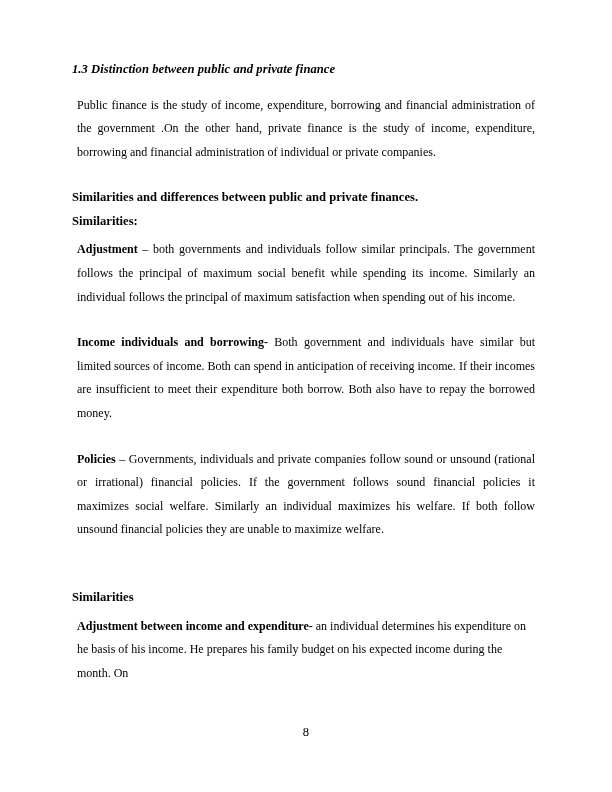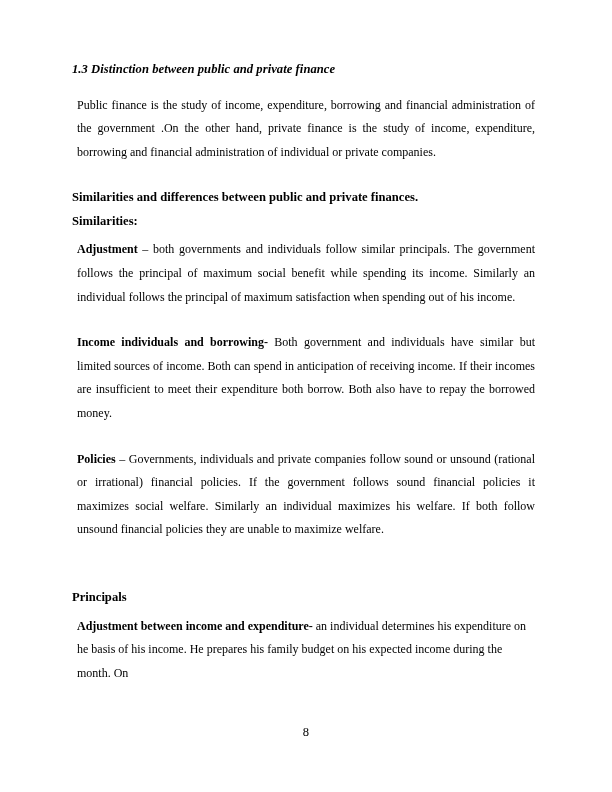--- a/index.html
+++ b/index.html
@@ -94,20 +94,20 @@
 
     <p class="body-par gap-after"><span class="lead">Adjustment</span><span> – both governments and individuals follow similar principals. The government follows the principal of maximum social benefit while spending its income. Similarly an individual follows the principal of maximum satisfaction when spending out of his income.</span></p>
 
     <p class="body-par gap-after"><span class="lead">Income individuals and borrowing-</span><span> Both government and individuals have similar but limited sources of income. Both can spend in anticipation of receiving income. If their incomes are insufficient to meet their expenditure both borrow. Both also have to repay the borrowed money.</span></p>
 
     <p class="body-par gap-after"><span class="lead">Policies</span><span> – Governments, individuals and private companies follow sound or unsound (rational or irrational) financial policies. If the government follows sound financial policies it maximizes social welfare. Similarly an individual maximizes his welfare. If both follow unsound financial policies they are unable to maximize welfare.</span></p>
 
 
     <div class="spacer-md"></div>
 
-    <div class="subhead">Principals</div>
+    <div class="subhead">Similarities</div>
 
     <p class="body-par last-ragged"><span class="lead">Adjustment between income and expenditure-</span><span> an individual determines his expenditure on he basis of his income. He prepares his family budget on his expected income during the month. On</span></p>
 
   </div>
 
   <div class="page-number">8</div>
 </div>
 
 </body></html>

